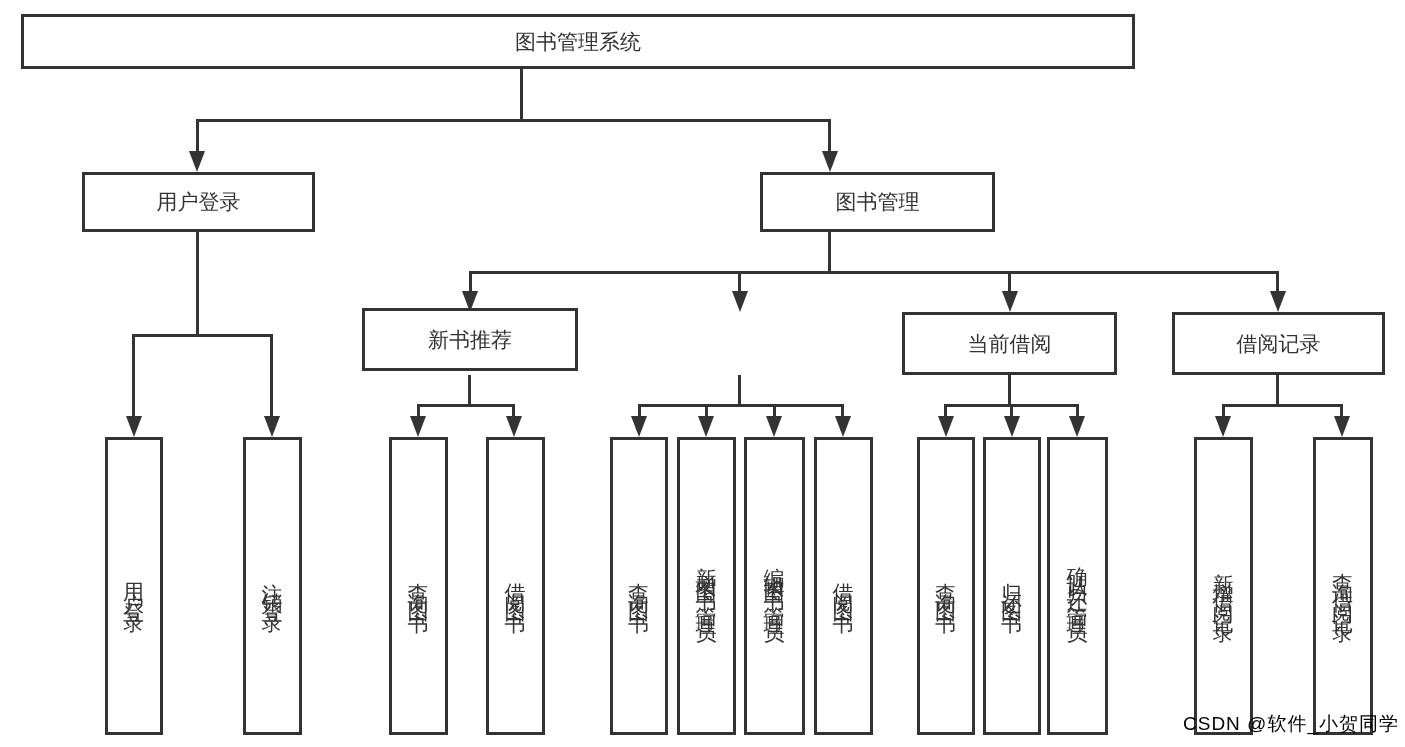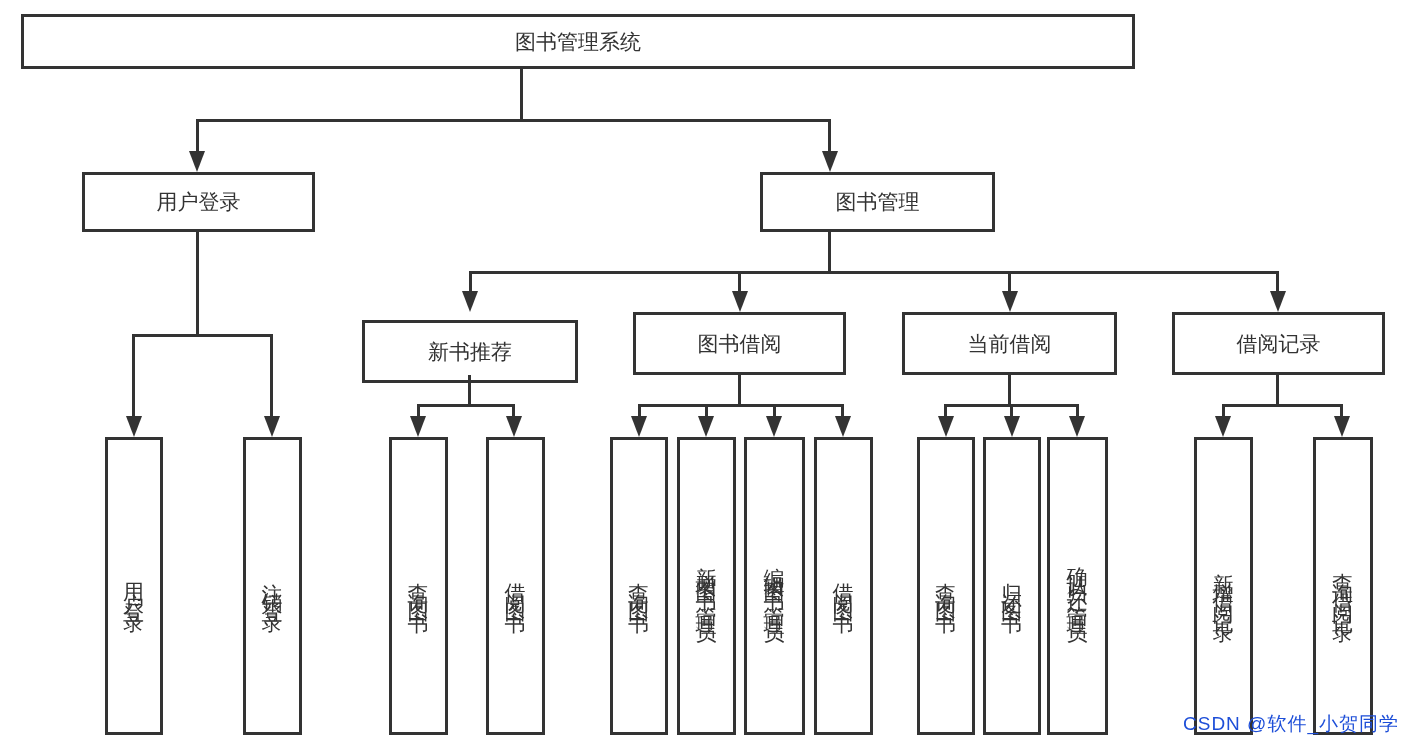--- a/index.html
+++ b/index.html
@@ -21,21 +21,21 @@
   .hline,.vline{position:absolute;background:#333333;}
   .hline{height:3px;}
   .vline{width:3px;}
   .arrow{
     position:absolute;width:0;height:0;
     border-left:8px solid transparent;border-right:8px solid transparent;
     border-top:21px solid #333333;
   }
   .watermark{
     position:absolute;left:1183px;top:711px;
-    color:#1d4ed8;font-size:19px;letter-spacing:1px;
+    color:#000000;font-size:19px;letter-spacing:1px;
   }
 </style>
 </head>
 <body>
 
 <div class="stage">
 
   <div class="box" style="left:21px;top:14px;width:1114px;height:55px;">图书管理系统</div>
 
   <div class="vline" style="left:520px;top:69px;height:52px;"></div>
@@ -59,22 +59,21 @@
   <div class="hline" style="left:469px;top:271px;width:810px;"></div>
   <div class="vline" style="left:469px;top:271px;height:21px;"></div>
   <div class="arrow" style="left:462px;top:291px;"></div>
   <div class="vline" style="left:738px;top:271px;height:21px;"></div>
   <div class="arrow" style="left:732px;top:291px;"></div>
   <div class="vline" style="left:1008px;top:271px;height:21px;"></div>
   <div class="arrow" style="left:1002px;top:291px;"></div>
   <div class="vline" style="left:1276px;top:271px;height:21px;"></div>
   <div class="arrow" style="left:1270px;top:291px;"></div>
 
-  <div class="box" style="left:362px;top:320px;width:216px;height:63px;">新书推荐</div>
-  <div class="box" style="left:633px;top:312px;width:213px;height:63px;">图书借阅</div>
+  <div class="box" style="left:362px;top:308px;width:216px;height:63px;">新书推荐</div>
   <div class="box" style="left:1172px;top:312px;width:213px;height:63px;">借阅记录</div>
   <div class="box" style="left:902px;top:312px;width:215px;height:63px;">当前借阅</div>
 
   <div class="vline" style="left:468px;top:375px;height:32px;"></div>
   <div class="hline" style="left:417px;top:404px;width:98px;"></div>
   <div class="vline" style="left:417px;top:404px;height:13px;"></div>
   <div class="arrow" style="left:410px;top:416px;"></div>
   <div class="vline" style="left:512px;top:404px;height:13px;"></div>
   <div class="arrow" style="left:506px;top:416px;"></div>
 

